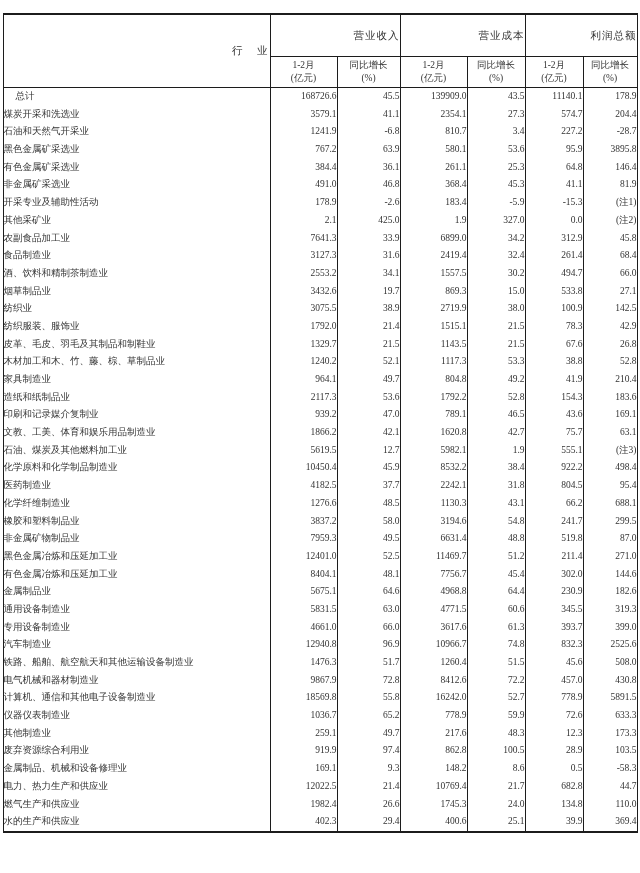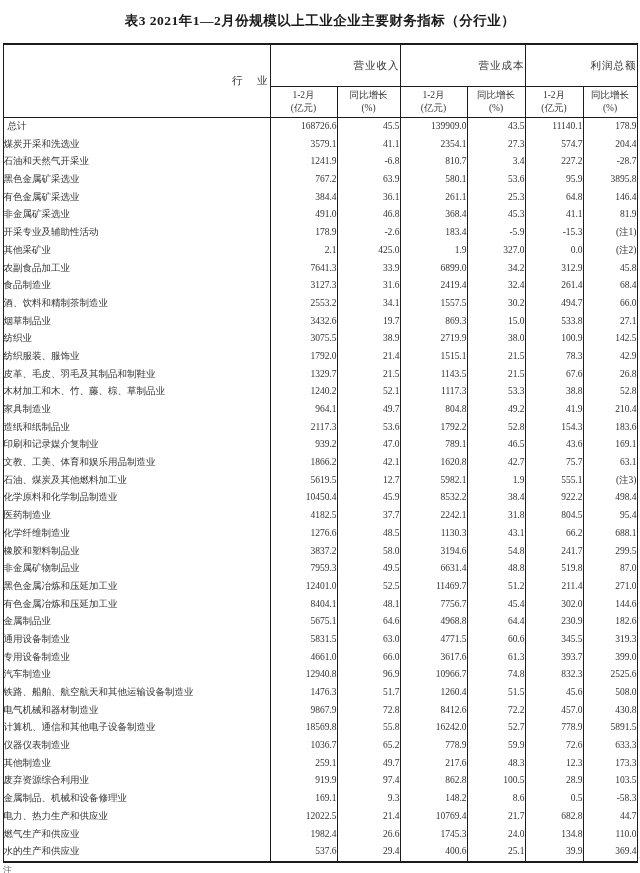--- a/index.html
+++ b/index.html
@@ -70,21 +70,21 @@
   tbody td {
     font-size: 9.5px;
     height: 17.69px;
     line-height: 17.69px;
     vertical-align: middle;
   }
   td.ind {
     text-align: left;
     padding-left: 16px;
   }
-  tr.total td.ind { padding-left: 4px; margin-top: 22px; }
+  tr.total td.ind { padding-left: 12px; margin-top: 22px; }
   td.num {
     text-align: right;
     padding-right: 7px;
     font-family: "Liberation Serif", "DejaVu Serif", serif;
   }
   .footnote-fragment {
     position: absolute;
     left: 3px;
     top: 864px;
     font-size: 9px;
@@ -92,21 +92,20 @@
     height: 9px;
     overflow: hidden;
     line-height: 12px;
   }
 </style>
 </head>
 <body>
 
 <div class="page">
 
-  <div class="title">表3 2021年1—2月份规模以上工业企业主要财务指标（分行业）</div>
 
   <table class="fin">
     <colgroup>
       <col style="width:267px">
       <col style="width:67px">
       <col style="width:63px">
       <col style="width:67px">
       <col style="width:58px">
       <col style="width:58px">
       <col style="width:54px">
@@ -510,21 +509,21 @@
     <td class="ind">燃气生产和供应业</td>
     <td class="num">1982.4</td>
     <td class="num">26.6</td>
     <td class="num">1745.3</td>
     <td class="num">24.0</td>
     <td class="num">134.8</td>
     <td class="num">110.0</td>
   </tr>
         <tr>
     <td class="ind">水的生产和供应业</td>
-    <td class="num">537.6</td>
+    <td class="num">402.3</td>
     <td class="num">29.4</td>
     <td class="num">400.6</td>
     <td class="num">25.1</td>
     <td class="num">39.9</td>
     <td class="num">369.4</td>
   </tr>
       </tbody>
   </table>
 
   <div class="footnote-fragment">注</div>

